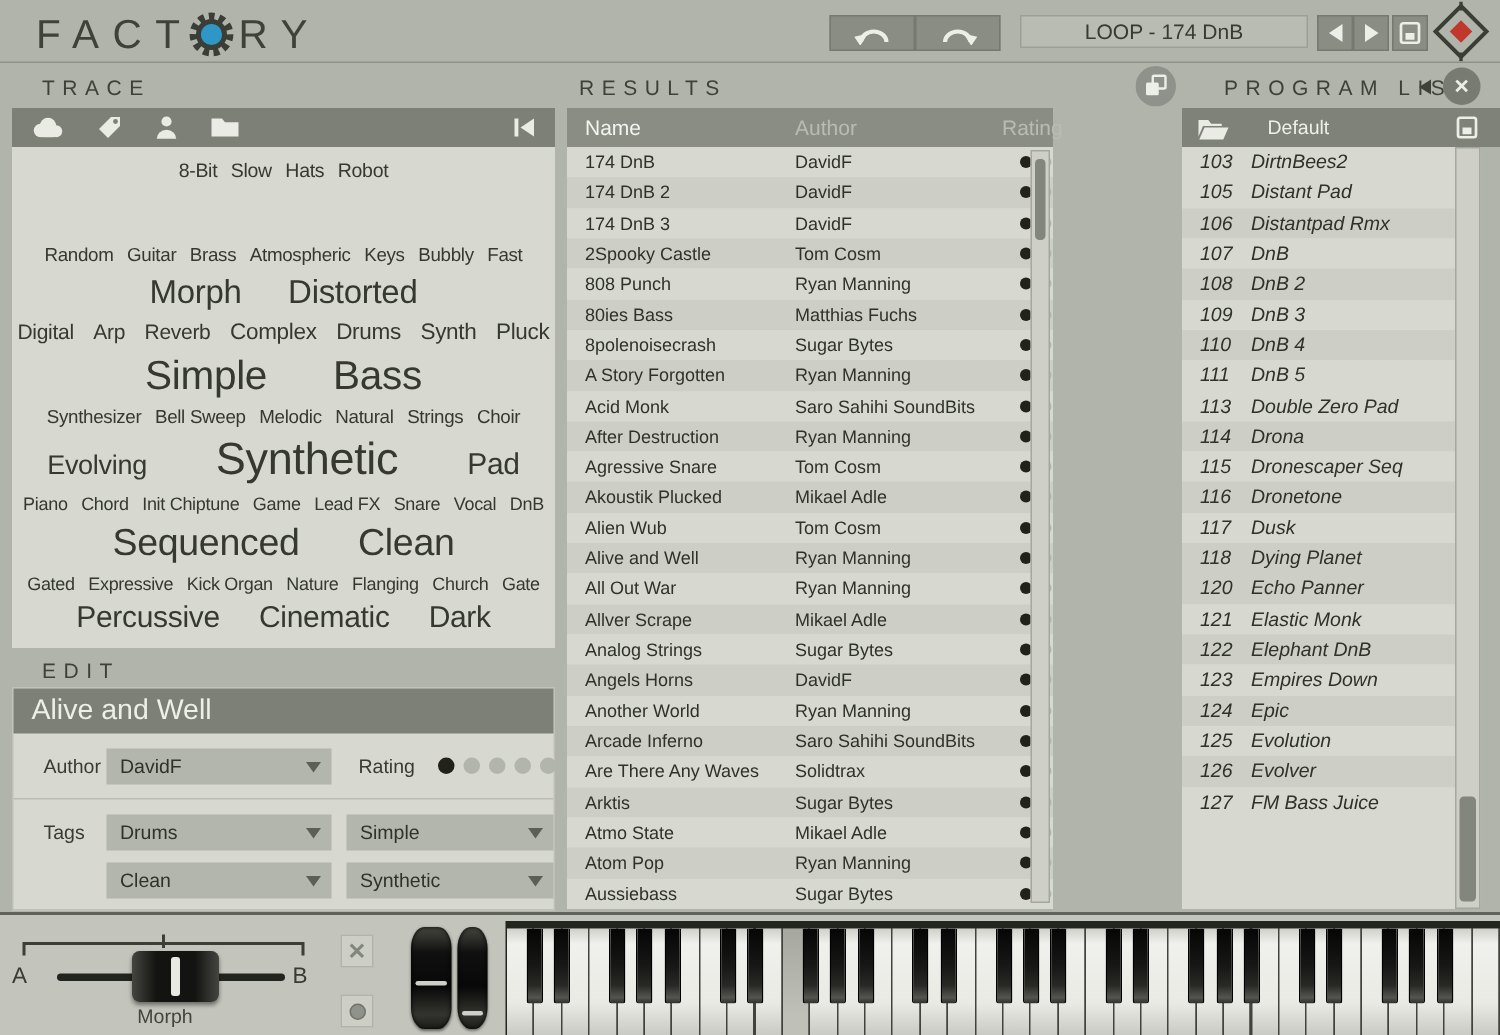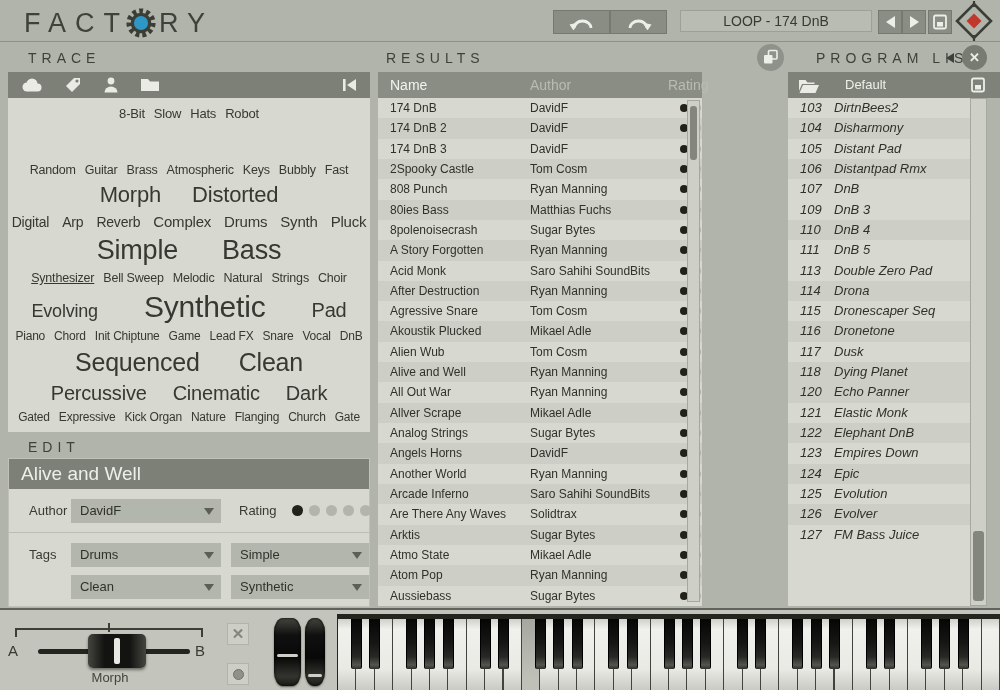--- a/index.html
+++ b/index.html
@@ -241,21 +241,21 @@
           <span class="cloud-tag" style="font-size: 15px;">Complex</span>
           <span class="cloud-tag" style="font-size: 15px;">Drums</span>
           <span class="cloud-tag" style="font-size: 15px;">Synth</span>
           <span class="cloud-tag" style="font-size: 15px;">Pluck</span>
         </div>
         <div class="cloud-row" style="gap: 44px;">
           <span class="cloud-tag" style="font-size: 27px;">Simple</span>
           <span class="cloud-tag" style="font-size: 27px;">Bass</span>
         </div>
         <div class="cloud-row" style="gap: 9px;">
-          <span class="cloud-tag" style="font-size: 12.5px; text-decoration: underline;">Synthesizer</span>
+          <span class="cloud-tag" style="font-size: 12.5px;">Synthesizer</span>
           <span class="cloud-tag" style="font-size: 12.5px;">Bell Sweep</span>
           <span class="cloud-tag" style="font-size: 12.5px;">Melodic</span>
           <span class="cloud-tag" style="font-size: 12.5px;">Natural</span>
           <span class="cloud-tag" style="font-size: 12.5px;">Strings</span>
           <span class="cloud-tag" style="font-size: 12.5px;">Choir</span>
         </div>
         <div class="cloud-row" style="gap: 46px;">
           <span class="cloud-tag" style="font-size: 18px;">Evolving</span>
           <span class="cloud-tag" style="font-size: 30px;">Synthetic</span>
           <span class="cloud-tag" style="font-size: 20px;">Pad</span>
@@ -267,33 +267,33 @@
           <span class="cloud-tag" style="font-size: 12px;">Game</span>
           <span class="cloud-tag" style="font-size: 12px;">Lead FX</span>
           <span class="cloud-tag" style="font-size: 12px;">Snare</span>
           <span class="cloud-tag" style="font-size: 12px;">Vocal</span>
           <span class="cloud-tag" style="font-size: 12px;">DnB</span>
         </div>
         <div class="cloud-row" style="gap: 39px;">
           <span class="cloud-tag" style="font-size: 25px;">Sequenced</span>
           <span class="cloud-tag" style="font-size: 25px;">Clean</span>
         </div>
-        <div class="cloud-row" style="gap: 26px;">
-          <span class="cloud-tag" style="font-size: 20px;">Percussive</span>
-          <span class="cloud-tag" style="font-size: 20px;">Cinematic</span>
-          <span class="cloud-tag" style="font-size: 20px;">Dark</span>
-        </div>
         <div class="cloud-row" style="gap: 9px;">
           <span class="cloud-tag" style="font-size: 12px;">Gated</span>
           <span class="cloud-tag" style="font-size: 12px;">Expressive</span>
           <span class="cloud-tag" style="font-size: 12px;">Kick Organ</span>
           <span class="cloud-tag" style="font-size: 12px;">Nature</span>
           <span class="cloud-tag" style="font-size: 12px;">Flanging</span>
           <span class="cloud-tag" style="font-size: 12px;">Church</span>
           <span class="cloud-tag" style="font-size: 12px;">Gate</span>
+        </div>
+        <div class="cloud-row" style="gap: 26px;">
+          <span class="cloud-tag" style="font-size: 20px;">Percussive</span>
+          <span class="cloud-tag" style="font-size: 20px;">Cinematic</span>
+          <span class="cloud-tag" style="font-size: 20px;">Dark</span>
         </div>
       </div>
   </div>
 
   <div class="abs sec-label edit-label" style="top:439px;">EDIT</div>
   <div class="abs edit-panel">
     <div class="edit-title">Alive and Well</div>
     <div class="edit-row1">
       <span class="fld-label" style="left:20px;top:14px;">Author</span>
       <div class="dd" style="left:62px;top:10px;width:150px;">
@@ -634,35 +634,35 @@
           <rect x="2" y="1.5" width="12" height="13" rx="1.5" fill="none" stroke="#eceee8" stroke-width="1.8"></rect>
           <rect x="5" y="8" width="6" height="4.5" fill="#eceee8"></rect>
           </svg>
       </span>
     </div>
     <div class="program-rows" id="program-rows">
         <div class="program-row">
           <span class="pr-num">103</span>
           <span class="pr-name">DirtnBees2</span>
         </div>
-        <div class="program-row alt">
-          <span class="pr-num">104</span>
-          <span class="pr-name">Disharmony</span>
-        </div>
         <div class="program-row">
           <span class="pr-num">105</span>
           <span class="pr-name">Distant Pad</span>
         </div>
         <div class="program-row alt">
           <span class="pr-num">106</span>
           <span class="pr-name">Distantpad Rmx</span>
         </div>
         <div class="program-row">
           <span class="pr-num">107</span>
           <span class="pr-name">DnB</span>
+        </div>
+        <div class="program-row alt">
+          <span class="pr-num">108</span>
+          <span class="pr-name">DnB 2</span>
         </div>
         <div class="program-row">
           <span class="pr-num">109</span>
           <span class="pr-name">DnB 3</span>
         </div>
         <div class="program-row alt">
           <span class="pr-num">110</span>
           <span class="pr-name">DnB 4</span>
         </div>
         <div class="program-row">

